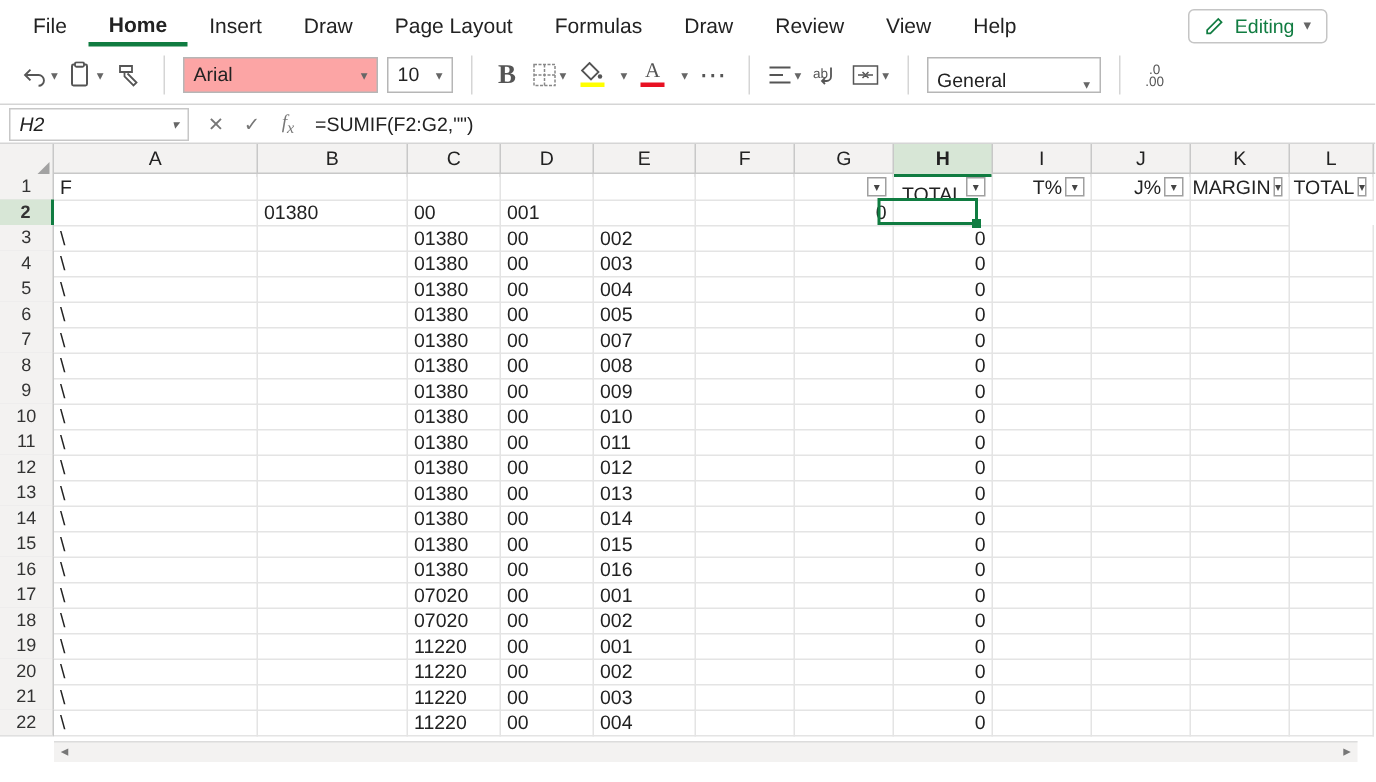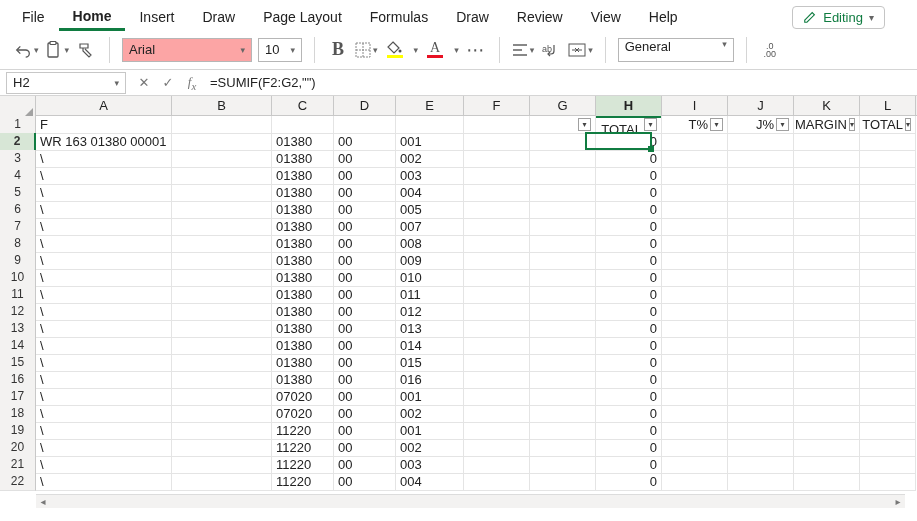--- a/index.html
+++ b/index.html
@@ -14,31 +14,31 @@
   .menubar .editing-btn .chev { color: #666; font-size: 10px; }
 
   
   .ribbon { display: flex; align-items: center; gap: 8px; padding: 6px 14px; height: 40px; border-bottom: 1px solid #d5d5d5; }
   .ribbon .grp { display: flex; align-items: center; gap: 6px; }
   .ribbon .sep { width: 1px; height: 26px; background: #d5d5d5; margin: 0 4px; }
   .icon-btn { display: inline-flex; align-items: center; justify-content: center; min-width: 22px; height: 24px; cursor: pointer; color: #555; }
   .chev-sm { font-size: 9px; color: #666; margin-left: 2px; }
   .font-name { display: flex; align-items: center; border: 1px solid #b6b6b6; height: 24px; width: 130px; padding: 0 6px; background: #fca5a5; justify-content: space-between; }
   .font-size { display: flex; align-items: center; border: 1px solid #b6b6b6; height: 24px; width: 44px; padding: 0 6px; background: #fff; justify-content: space-between; }
-  .num-fmt { display: flex; align-items: flex-start; border: 1px solid #b6b6b6; height: 24px; width: 116px; padding: 0 6px; background: #fff; justify-content: space-between; }
+  .num-fmt { display: flex; align-items: flex-end; border: 1px solid #b6b6b6; height: 24px; width: 116px; padding: 0 6px; background: #fff; justify-content: space-between; }
   .bold { font-weight: 900; font-family: "Times New Roman", serif; font-size: 18px; }
   .ellipsis { font-size: 18px; letter-spacing: 1px; line-height: 6px; }
 
   
   svg { display: block; }
   .icolor-bar { height: 3px; width: 16px; margin-top: 1px; }
 
   
   .fbar { display: flex; align-items: center; height: 26px; border-bottom: 1px solid #d5d5d5; }
-  .namebox { width: 120px; border: 1px solid #c7c7c7; height: 22px; margin: 0 6px; display: flex; align-items: center; padding: 0 6px; justify-content: space-between; font-size: 13px; }
+  .namebox { width: 120px; border: 1px solid #c7c7c7; height: 22px; margin: 0 6px; display: flex; align-items: center; padding: 0 6px; justify-content: space-between; font-size: 13px; font-style: italic; }
   .fbar .fbtn { width: 24px; text-align: center; color: #777; cursor: pointer; }
   .fbar .fx { font-style: italic; font-family: serif; }
   .formula-input { flex: 1; padding: 0 6px; font-size: 13px; height: 22px; line-height: 22px; }
 
   
   .grid-wrap { position: relative; }
   .colhdrs { display: grid; grid-template-columns: 36px 136px 100px 62px 62px 68px 66px 66px 66px 66px 66px 66px 56px; height: 20px; background: #f3f2f1; border-bottom: 1px solid #c8c8c8; }
   .colhdrs .ch { border-right: 1px solid #c8c8c8; text-align: center; font-size: 13px; line-height: 20px; color: #222; }
   .colhdrs .ch.sel { background: #d7e6d6; border-bottom: 2px solid #107c41; font-weight: 600; }
   .colhdrs .corner { background: #f3f2f1; border-right: 1px solid #c8c8c8; position: relative; }
@@ -257,21 +257,20 @@
           <span>MARGIN</span>
           <span class="filter-btn">▾</span>
         </div>
         <div class="cell hdrcell">
           <span>TOTAL</span>
           <span class="filter-btn">▾</span>
         </div>
       </div>
       <div class="row">
         <div class="rh sel">2</div>
-        <div class="cell">WR 163 01380 00001</div>
         <div class="cell"></div>
         <div class="cell">01380</div>
         <div class="cell">00</div>
         <div class="cell">001</div>
         <div class="cell"></div>
         <div class="cell"></div>
         <div class="cell right">0</div>
         <div class="cell"></div>
         <div class="cell"></div>
         <div class="cell"></div>

